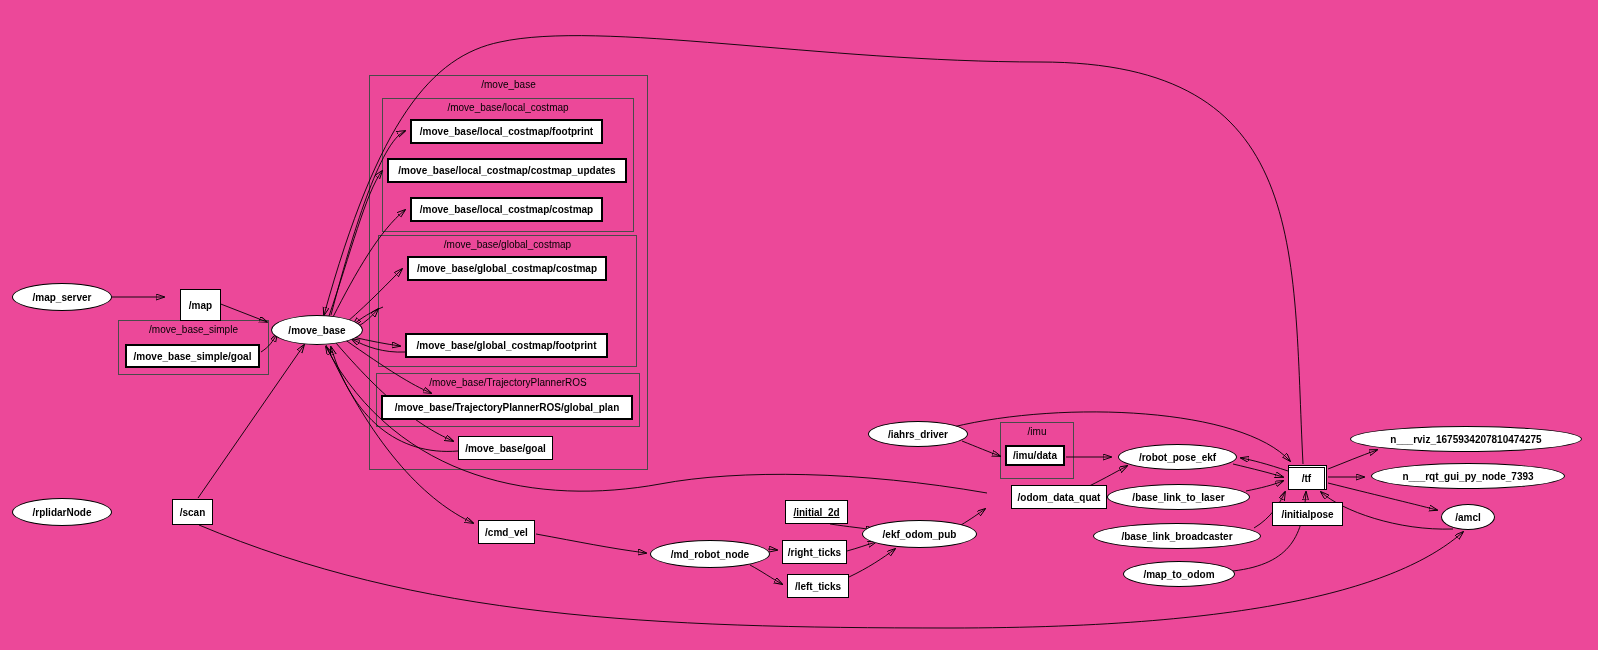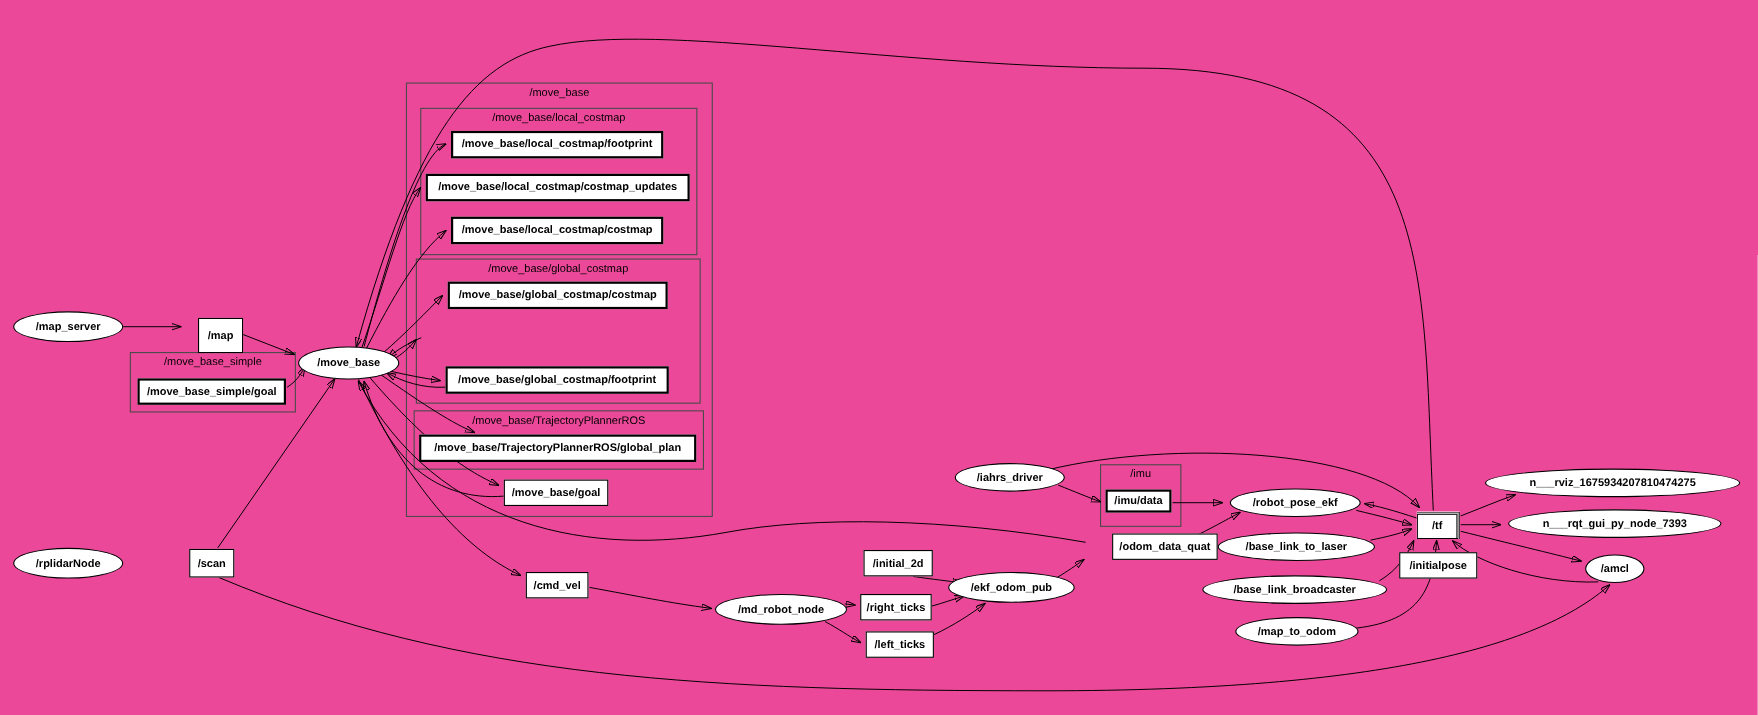--- a/index.html
+++ b/index.html
@@ -158,21 +158,21 @@
     </div>
     <div class="node box2" style="left: 381px; top: 395px; width: 252px; height: 25px;">
       <span>/move_base/TrajectoryPlannerROS/global_plan</span>
     </div>
     <div class="node box" style="left: 458px; top: 436px; width: 95px; height: 24px;">
       <span>/move_base/goal</span>
     </div>
     <div class="node box" style="left: 478px; top: 520px; width: 57px; height: 24px;">
       <span>/cmd_vel</span>
     </div>
-    <div class="node box" style="left: 785px; top: 500px; width: 63px; height: 24px;">
+    <div class="node box" style="left: 785px; top: 500px; width: 63px; height: 24px; text-decoration: underline;">
       <span>/initial_2d</span>
     </div>
     <div class="node box" style="left: 782px; top: 540px; width: 65px; height: 24px;">
       <span>/right_ticks</span>
     </div>
     <div class="node box" style="left: 787px; top: 574px; width: 62px; height: 24px;">
       <span>/left_ticks</span>
     </div>
     <div class="node box" style="left: 987px; top: 485px; width: 96px; height: 24px; margin-left: 24px;">
       <span>/odom_data_quat</span>

